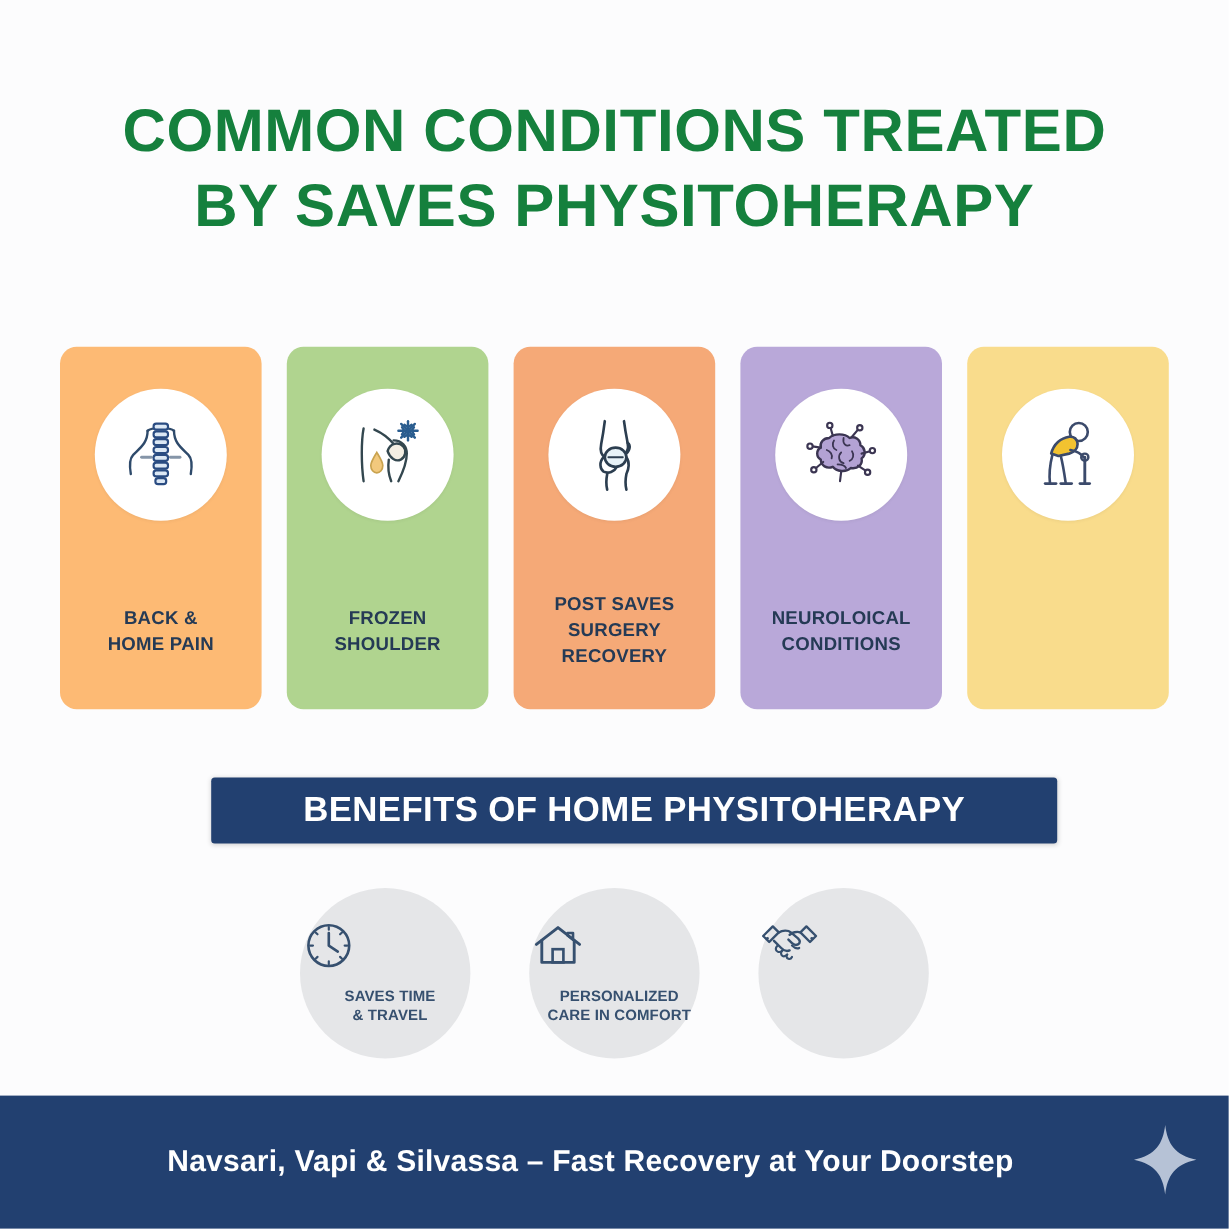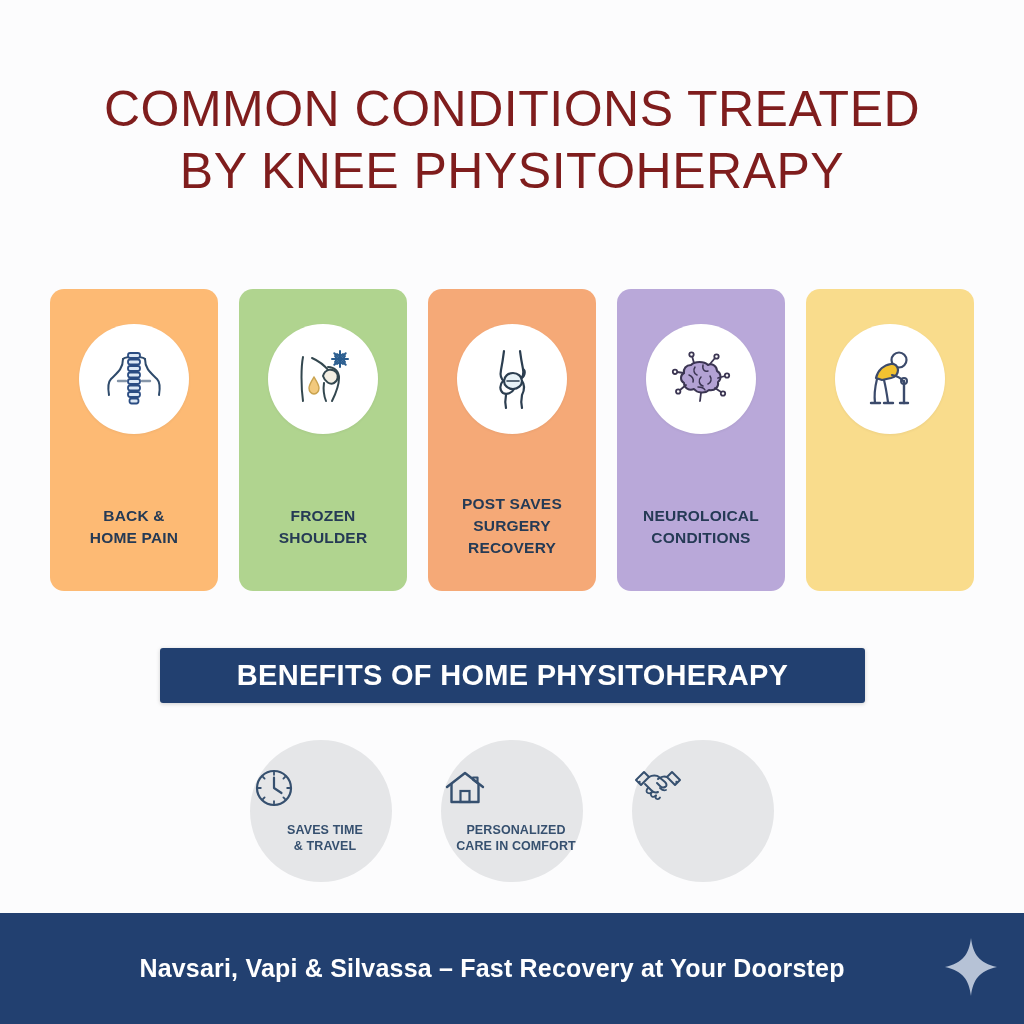--- a/index.html
+++ b/index.html
@@ -17,23 +17,23 @@
 
   
   .title-wrap {
     position:absolute;
     left:0; top:78px;
     width:1024px;
     text-align:center;
   }
   .title-line {
     font-size:50px;
-    font-weight:normal;
+    font-weight:bold;
     letter-spacing:0.5px;
-    color:#7f1d1d;
+    color:#15803d;
     line-height:62px;
     white-space:nowrap;
   }
 
   
   .cards {
     position:absolute;
     left:50px; top:289px;
     width:924px; height:302px;
     display:flex;
@@ -67,21 +67,21 @@
     font-weight:bold;
     line-height:22px;
     color:#253a55;
     letter-spacing:0.2px;
   }
   .card-label.three-line { bottom:32px; }
 
   
   .banner {
     position:absolute;
-    left:160px; top:648px;
+    left:176px; top:648px;
     width:705px; height:55px;
     background:#224070;
     border-radius:3px;
     display:flex;
     align-items:center;
     justify-content:center;
     box-shadow:0 1px 4px rgba(0,0,0,0.18);
   }
   .banner-text {
     color:#ffffff;
@@ -146,21 +146,21 @@
     transform:translateY(-50%);
   }
 </style>
 </head>
 <body>
 
 <div id="poster">
 
   <div class="title-wrap">
     <div class="title-line">COMMON CONDITIONS TREATED</div>
-    <div class="title-line">BY KNEE PHYSITOHERAPY</div>
+    <div class="title-line">BY SAVES PHYSITOHERAPY</div>
   </div>
 
   <div class="cards">
 
     <div class="card" style="background:#fdba74;">
       <div class="icon-circle">
         <span>
           <svg width="72" height="72" viewBox="0 0 72 72" fill="none">
             <path d="M25 16 C25 26 19 30 13 36 C10 39 10 46 11 52" stroke="#2e4a6b" stroke-width="2" stroke-linecap="round"></path>
             <path d="M47 16 C47 26 53 30 59 36 C62 39 62 46 61 52" stroke="#2e4a6b" stroke-width="2" stroke-linecap="round"></path>

